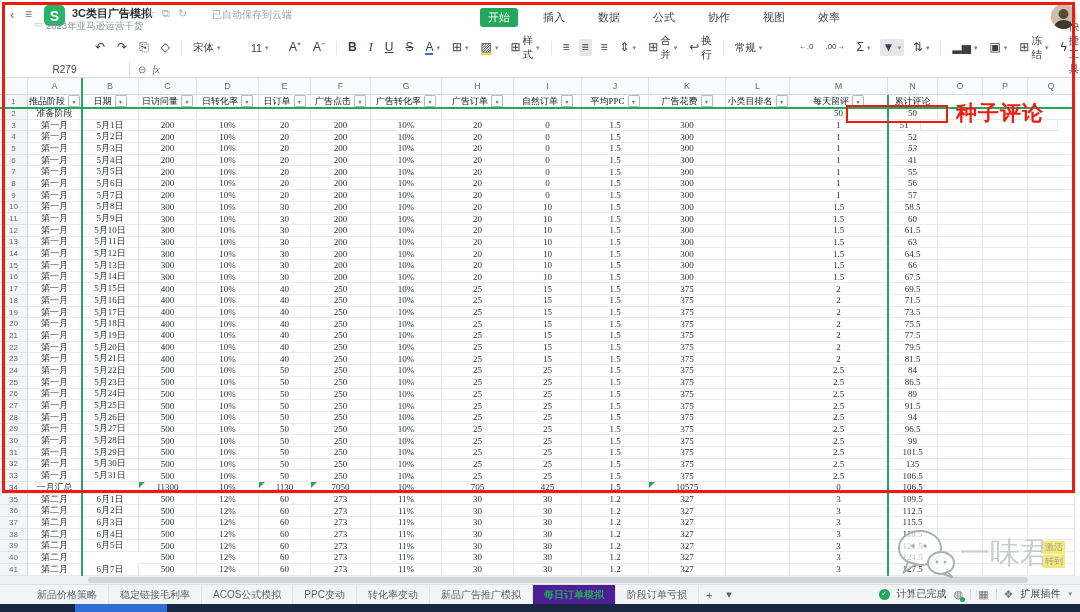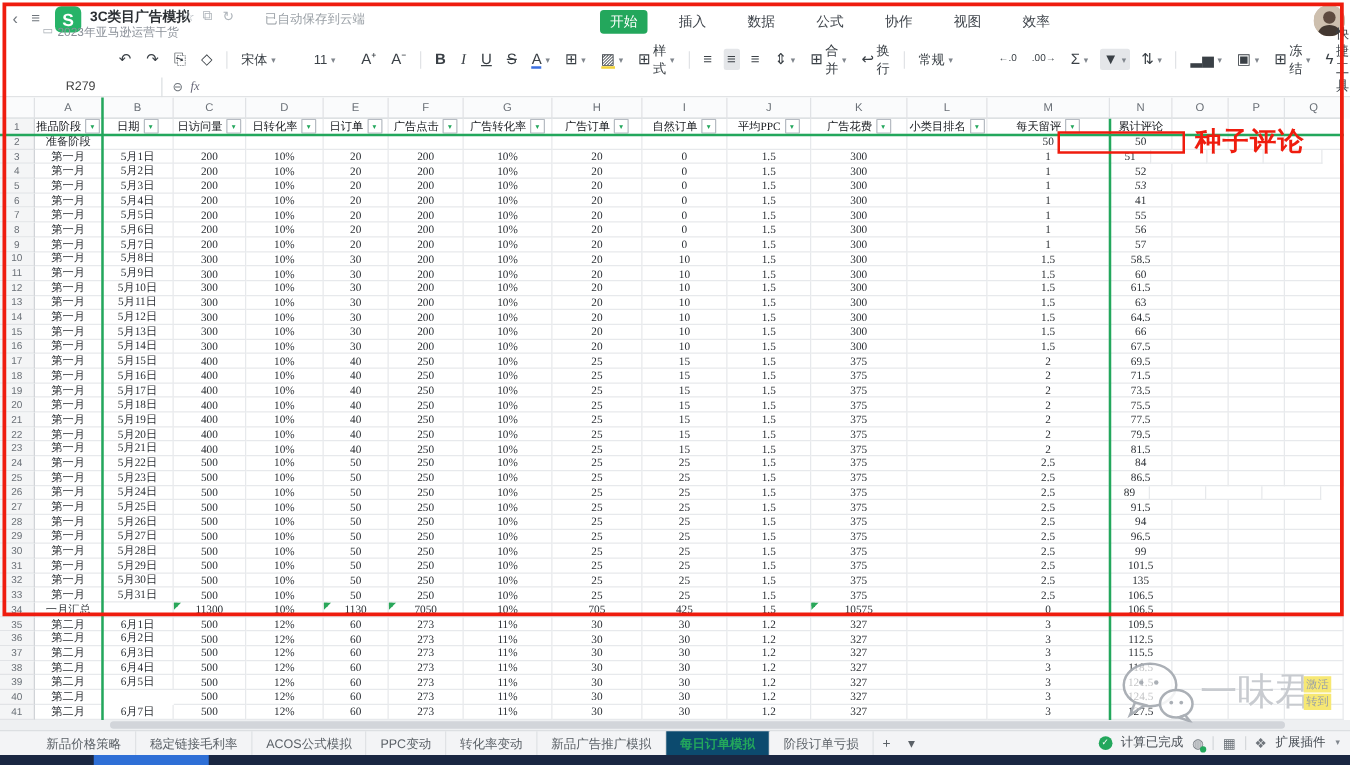--- a/index.html
+++ b/index.html
@@ -68,21 +68,21 @@
   .vline-m{position:absolute;left:887px;top:95px;width:1.5px;height:481px;background:#23a75c;z-index:3;}
   .hline-1{position:absolute;left:0;top:107px;width:1075px;height:1.5px;background:#23a75c;z-index:3;}
 
   
   .hscroll{position:absolute;left:0;top:576px;width:1080px;height:8px;background:#eef0f2;}
   .hthumb{position:absolute;left:88px;top:1px;width:940px;height:6px;background:#d2d5da;border-radius:3px;}
   .tabbar{position:absolute;left:0;top:584px;width:1080px;height:20px;background:#f3f4f6;
           border-top:1px solid #dcdfe2;display:flex;align-items:stretch;padding-left:26px;box-sizing:border-box;}
   .stab{font-size:10px;color:#5b6167;display:flex;align-items:center;padding:0 11px;
         border-right:1px solid #e0e2e5;cursor:default;}
-  .stab.act{background:#0c4a6e;color:#23a75c;font-weight:700;}
+  .stab.act{background:#4c1d95;color:#23a75c;font-weight:700;}
   .tabbtn{font-size:11px;color:#5b6167;display:flex;align-items:center;padding:0 7px;}
   .statusr{position:absolute;right:8px;top:584px;height:20px;display:flex;align-items:center;gap:7px;}
   .chk{width:11px;height:11px;border-radius:50%;background:#23a75c;color:#fff;font-size:7px;
        display:flex;align-items:center;justify-content:center;}
   .stxt{font-size:10px;color:#474d54;}
   .sic{font-size:11px;color:#6f757c;position:relative;}
   .sic .bdg{position:absolute;right:-2px;bottom:-1px;width:5px;height:5px;border-radius:50%;background:#23a75c;}
   .ssep{width:1px;height:11px;background:#d5d8db;}
   .bstrip{position:absolute;left:0;top:604px;width:1080px;height:8px;background:#1a2742;}
   .bseg{position:absolute;left:75px;top:0;width:92px;height:8px;background:#2e6fd6;}
@@ -866,21 +866,21 @@
         <div class="cell" style="width: 62px;">10%</div>
         <div class="cell" style="width: 52px;">50</div>
         <div class="cell" style="width: 60px;">250</div>
         <div class="cell" style="width: 71px;">10%</div>
         <div class="cell" style="width: 72px;">25</div>
         <div class="cell" style="width: 68px;">25</div>
         <div class="cell" style="width: 67px;">1.5</div>
         <div class="cell" style="width: 77px;">375</div>
         <div class="cell" style="width: 64px;"></div>
         <div class="cell" style="width: 98px;">2.5</div>
-        <div class="cell" style="width: 32px;">89</div>
+        <div class="cell" style="width: 50px;">89</div>
         <div class="cell" style="width: 45px;"></div>
         <div class="cell" style="width: 45px;"></div>
         <div class="cell" style="width: 47px;"></div>
         <div class="filler"></div>
       </div>
       <div class="grow">
         <div class="ncell">27</div>
         <div class="cell" style="width: 54px;">第一月</div>
         <div class="cell" style="width: 57px;">5月25日</div>
         <div class="cell" style="width: 58px;">500</div>

